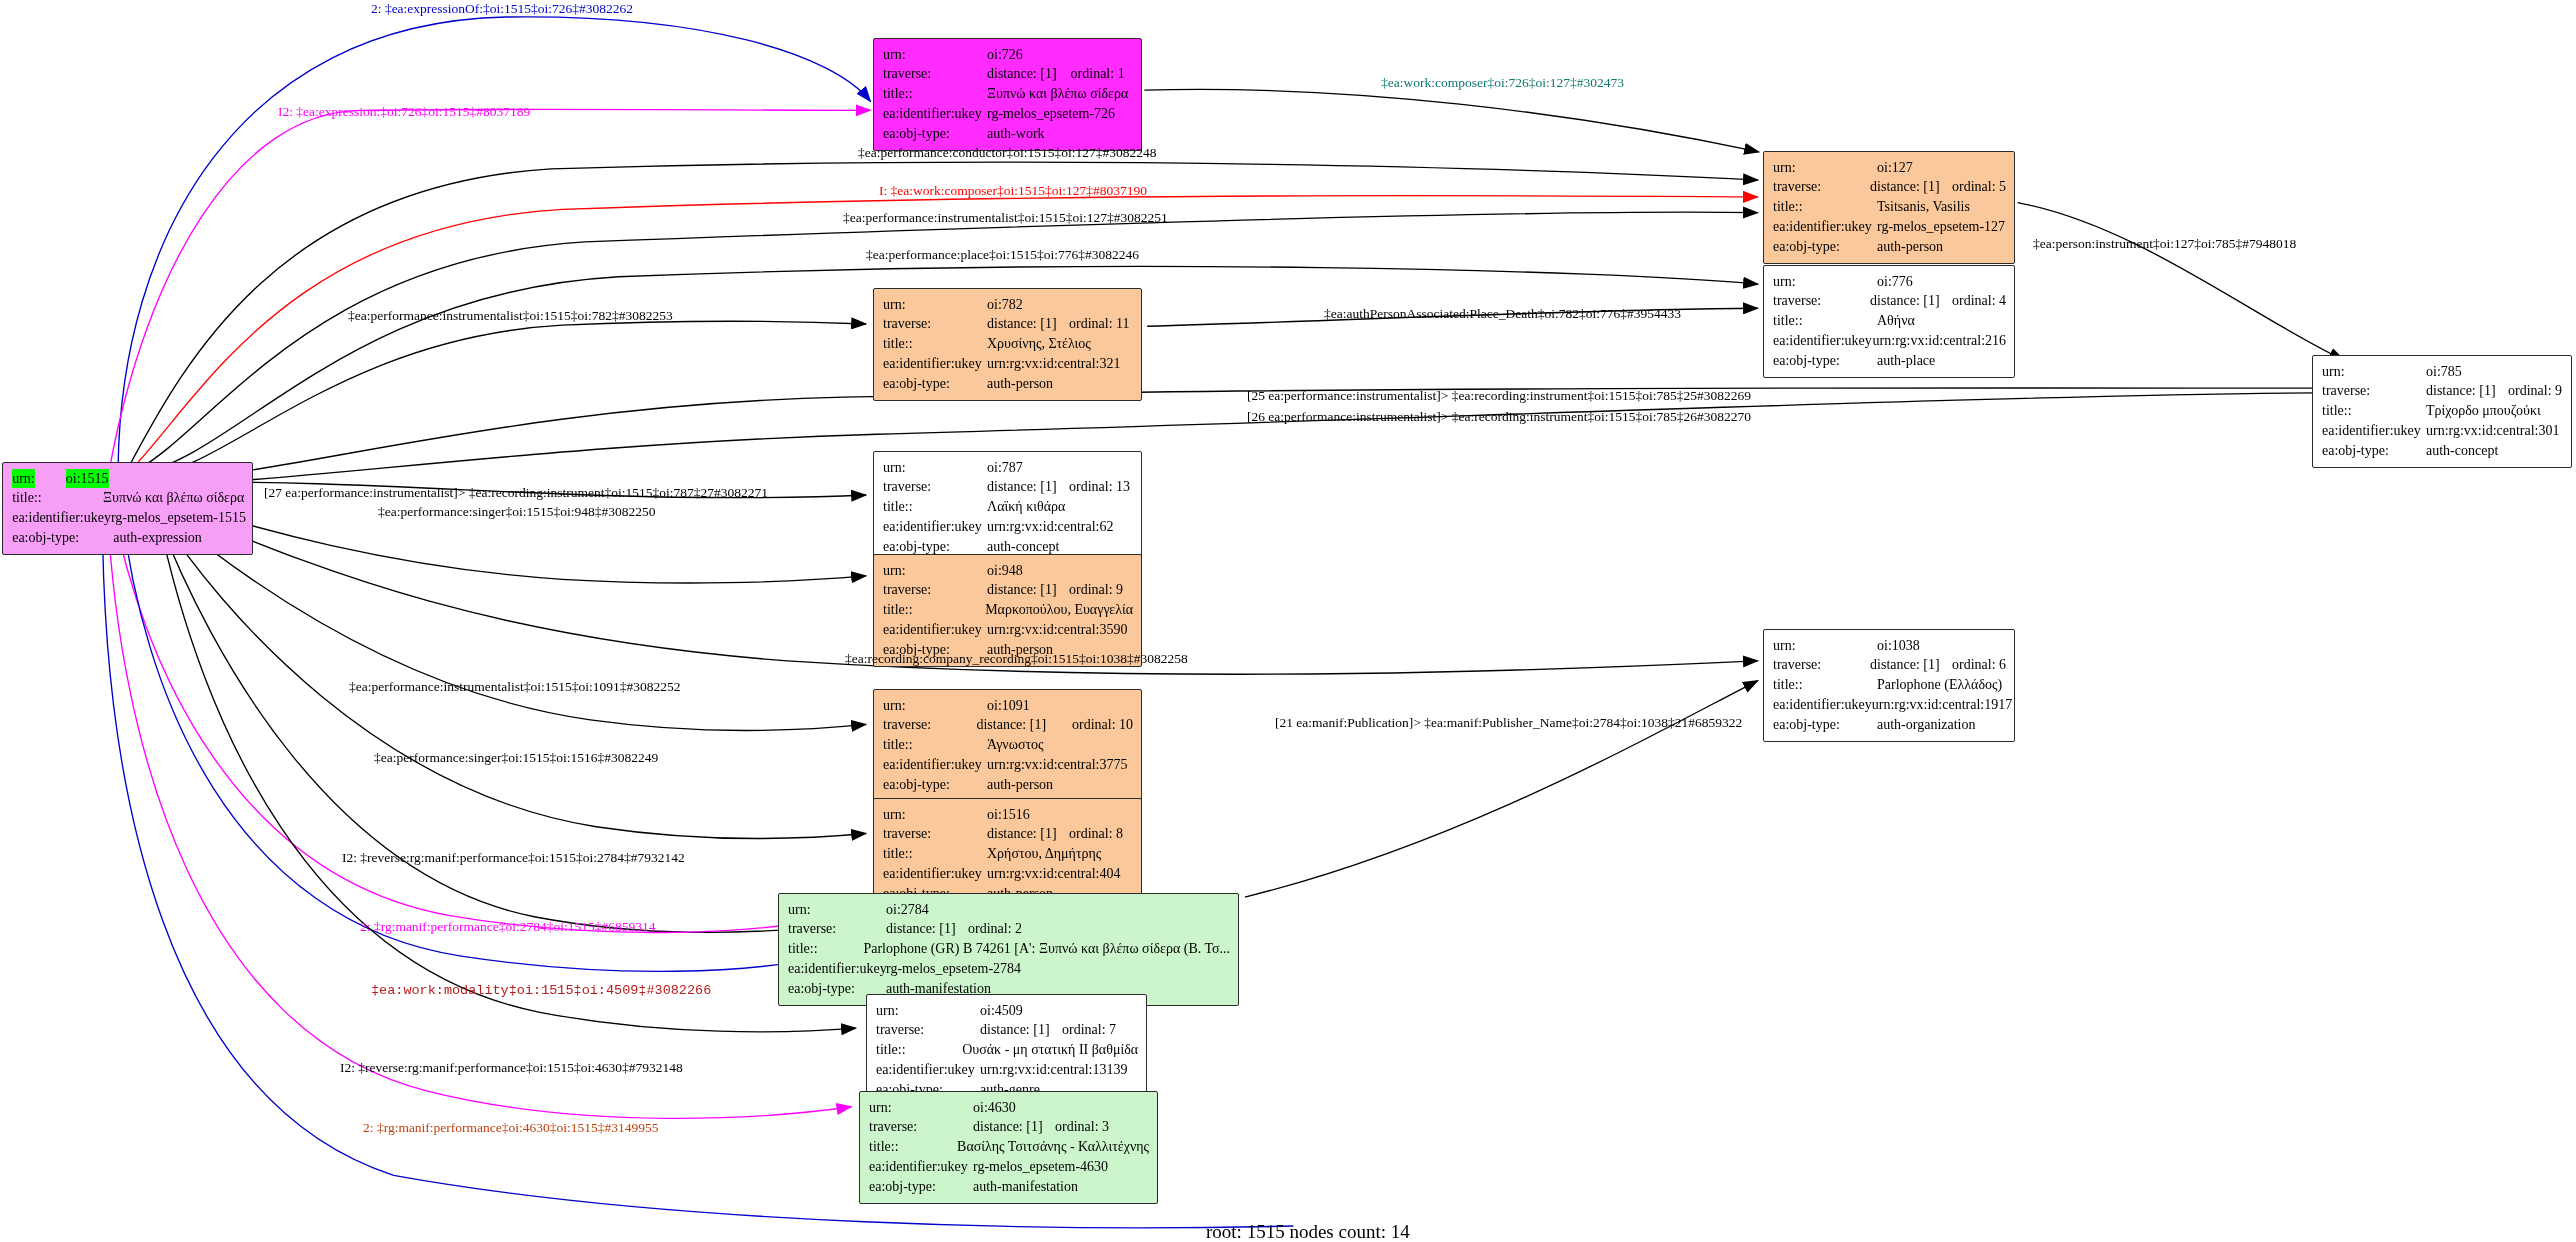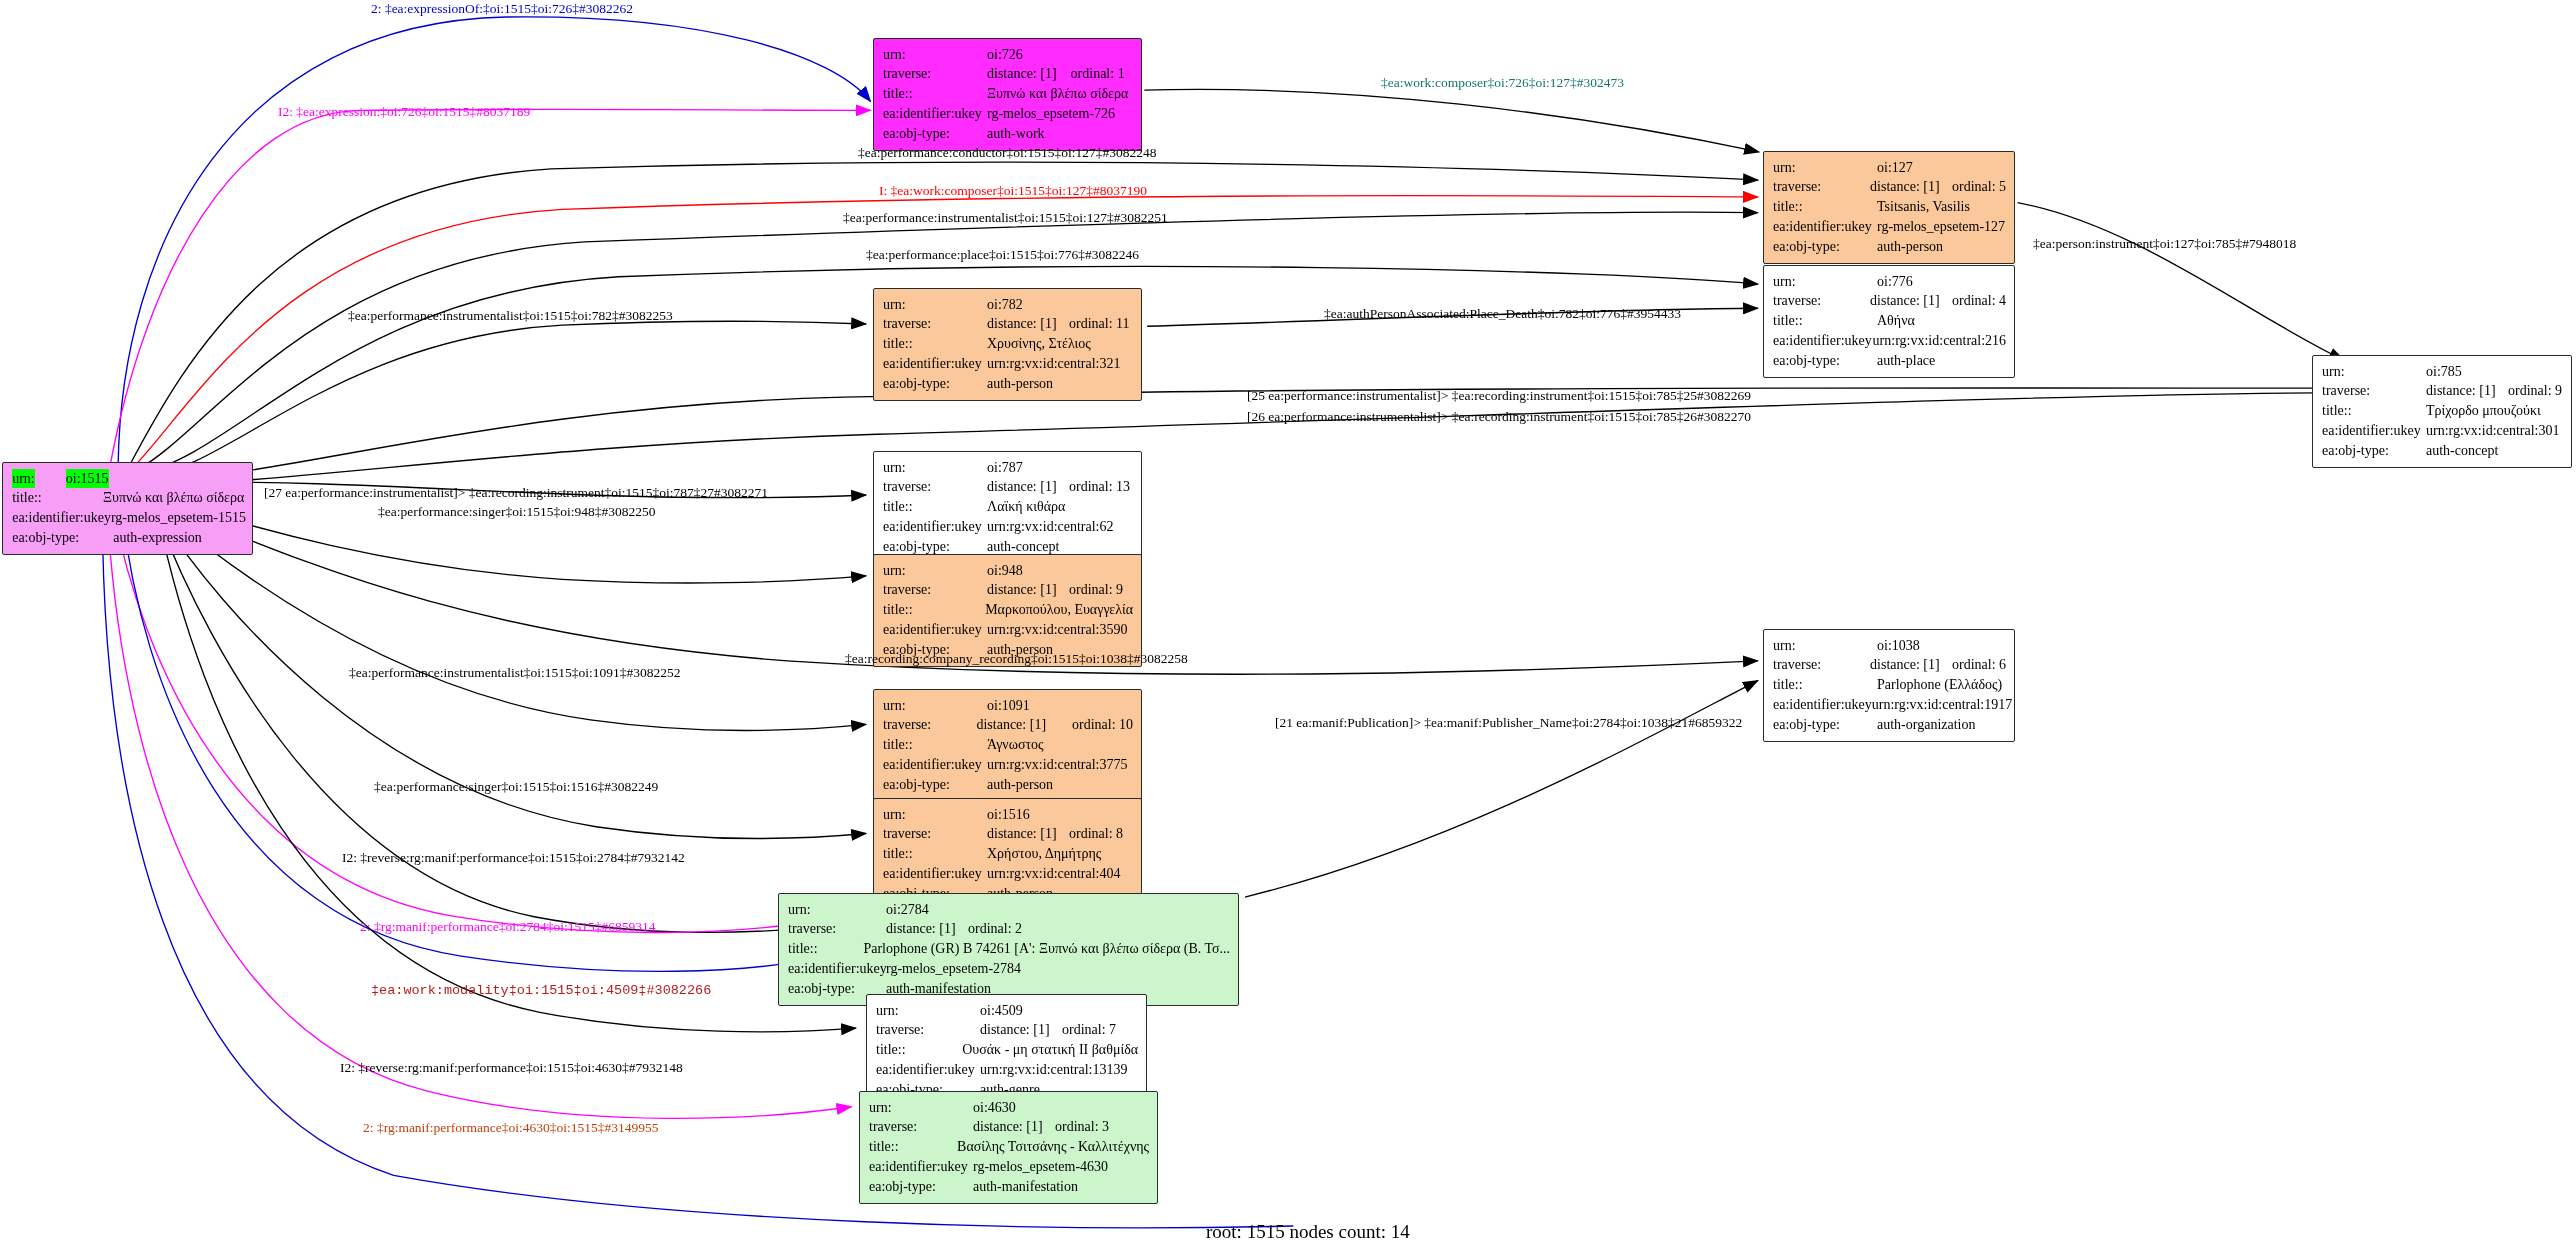--- a/index.html
+++ b/index.html
@@ -435,23 +435,23 @@
   <div class="elabel" style="left: 843px; top: 210px; color: rgb(0, 0, 0);">‡ea:performance:instrumentalist‡oi:1515‡oi:127‡#3082251</div>
   <div class="elabel" style="left: 866px; top: 247px; color: rgb(0, 0, 0);">‡ea:performance:place‡oi:1515‡oi:776‡#3082246</div>
   <div class="elabel" style="left: 2033px; top: 236px; color: rgb(0, 0, 0);">‡ea:person:instrument‡oi:127‡oi:785‡#7948018</div>
   <div class="elabel" style="left: 348px; top: 308px; color: rgb(0, 0, 0);">‡ea:performance:instrumentalist‡oi:1515‡oi:782‡#3082253</div>
   <div class="elabel" style="left: 1324px; top: 306px; color: rgb(0, 0, 0);">‡ea:authPersonAssociated:Place_Death‡oi:782‡oi:776‡#3954433</div>
   <div class="elabel" style="left: 1247px; top: 388px; color: rgb(0, 0, 0);">[25 ea:performance:instrumentalist]&gt; ‡ea:recording:instrument‡oi:1515‡oi:785‡25#3082269</div>
   <div class="elabel" style="left: 1247px; top: 409px; color: rgb(0, 0, 0);">[26 ea:performance:instrumentalist]&gt; ‡ea:recording:instrument‡oi:1515‡oi:785‡26#3082270</div>
   <div class="elabel" style="left: 264px; top: 485px; color: rgb(0, 0, 0);">[27 ea:performance:instrumentalist]&gt; ‡ea:recording:instrument‡oi:1515‡oi:787‡27#3082271</div>
   <div class="elabel" style="left: 378px; top: 504px; color: rgb(0, 0, 0);">‡ea:performance:singer‡oi:1515‡oi:948‡#3082250</div>
   <div class="elabel" style="left: 845px; top: 651px; color: rgb(0, 0, 0);">‡ea:recording:company_recording‡oi:1515‡oi:1038‡#3082258</div>
-  <div class="elabel" style="left: 349px; top: 665px; color: rgb(0, 0, 0);">‡ea:performance:instrumentalist‡oi:1515‡oi:1091‡#3082252</div>
+  <div class="elabel" style="left: 349px; top: 679px; color: rgb(0, 0, 0);">‡ea:performance:instrumentalist‡oi:1515‡oi:1091‡#3082252</div>
   <div class="elabel" style="left: 1275px; top: 715px; color: rgb(0, 0, 0);">[21 ea:manif:Publication]&gt; ‡ea:manif:Publisher_Name‡oi:2784‡oi:1038‡21#6859322</div>
-  <div class="elabel" style="left: 374px; top: 779px; color: rgb(0, 0, 0);">‡ea:performance:singer‡oi:1515‡oi:1516‡#3082249</div>
+  <div class="elabel" style="left: 374px; top: 750px; color: rgb(0, 0, 0);">‡ea:performance:singer‡oi:1515‡oi:1516‡#3082249</div>
   <div class="elabel" style="left: 342px; top: 850px; color: rgb(0, 0, 0);">I2: ‡reverse:rg:manif:performance‡oi:1515‡oi:2784‡#7932142</div>
   <div class="elabel" style="left: 360px; top: 919px; color: rgb(255, 0, 255);">2: ‡rg:manif:performance‡oi:2784‡oi:1515‡#6859314</div>
   <div class="elabel" style="left: 371px; top: 983px; color: #b91c1c; font-family: Liberation Mono, monospace;">‡ea:work:modality‡oi:1515‡oi:4509‡#3082266</div>
   <div class="elabel" style="left: 340px; top: 1060px; color: rgb(0, 0, 0);">I2: ‡reverse:rg:manif:performance‡oi:1515‡oi:4630‡#7932148</div>
   <div class="elabel" style="left: 363px; top: 1120px; color: #c2410c;">2: ‡rg:manif:performance‡oi:4630‡oi:1515‡#3149955</div>
 
   <div class="footer" style="left:1206px;top:1221px;">root: 1515 nodes count: 14</div>
 
 </div>
 

